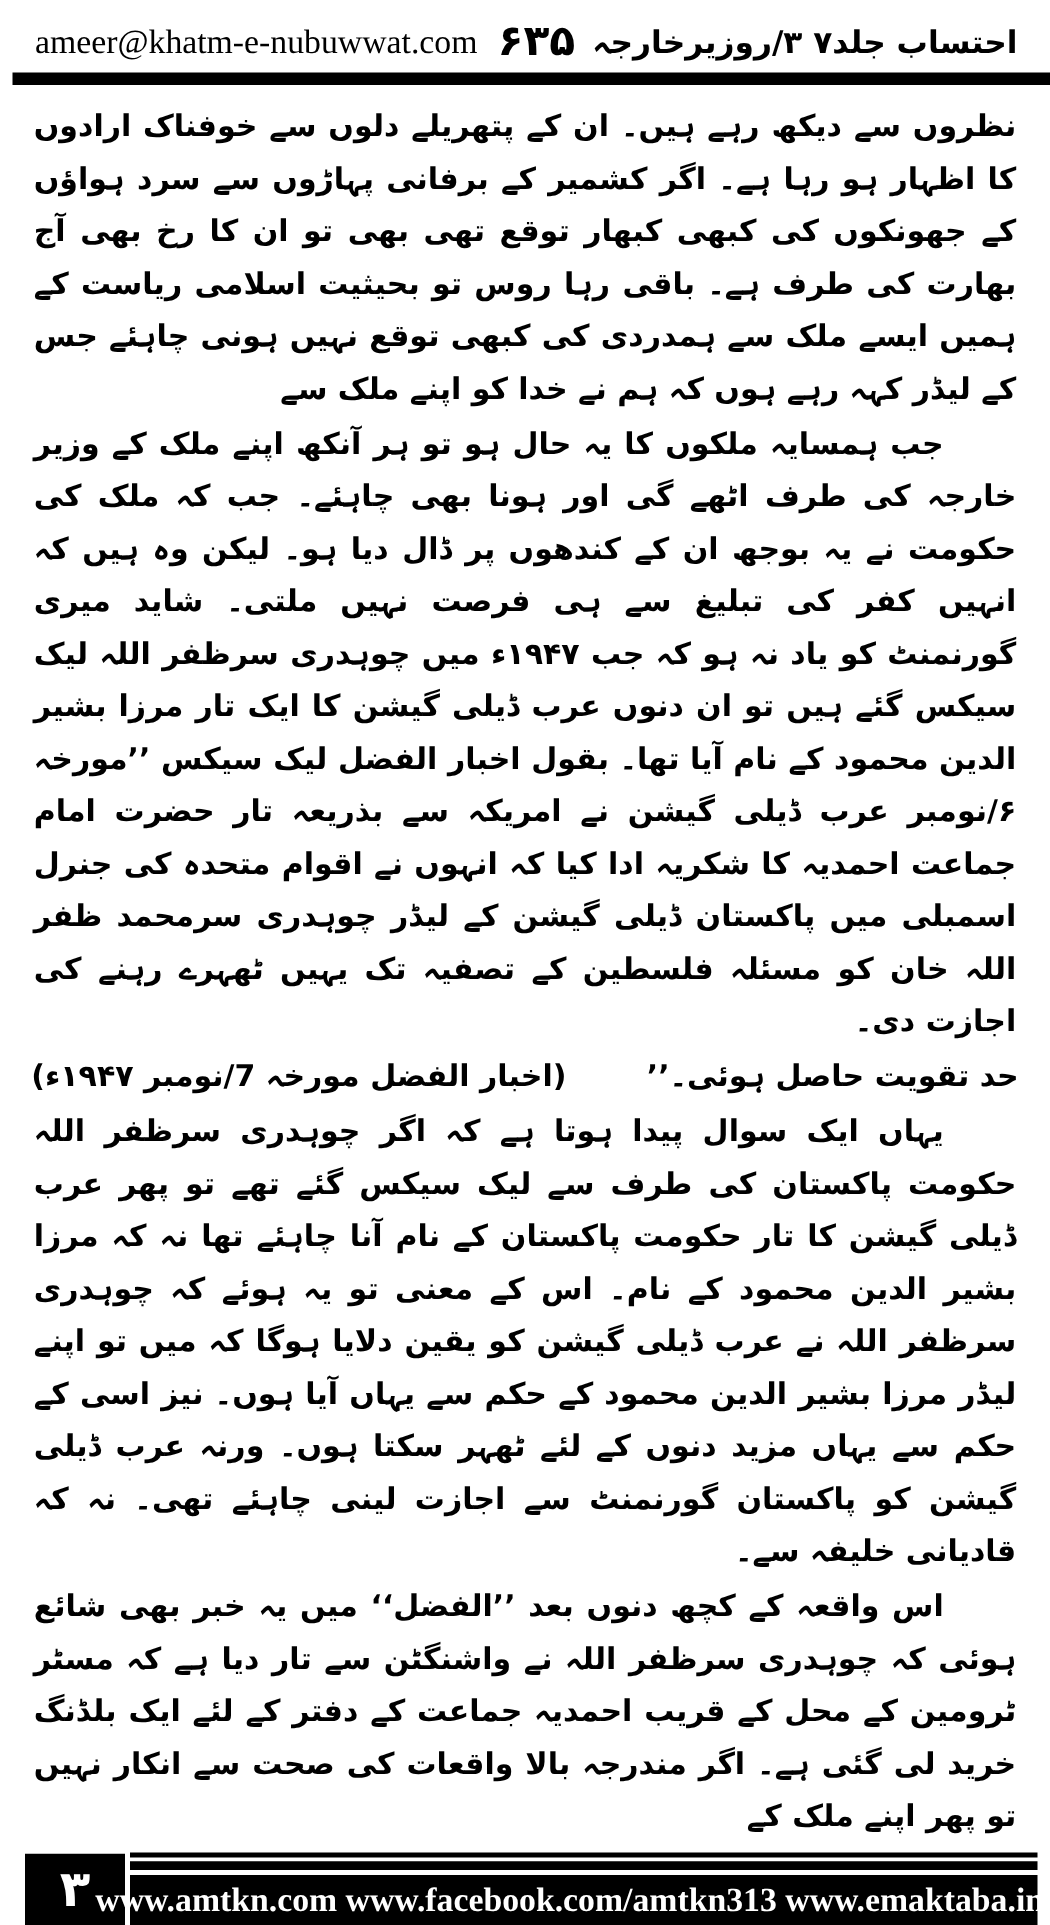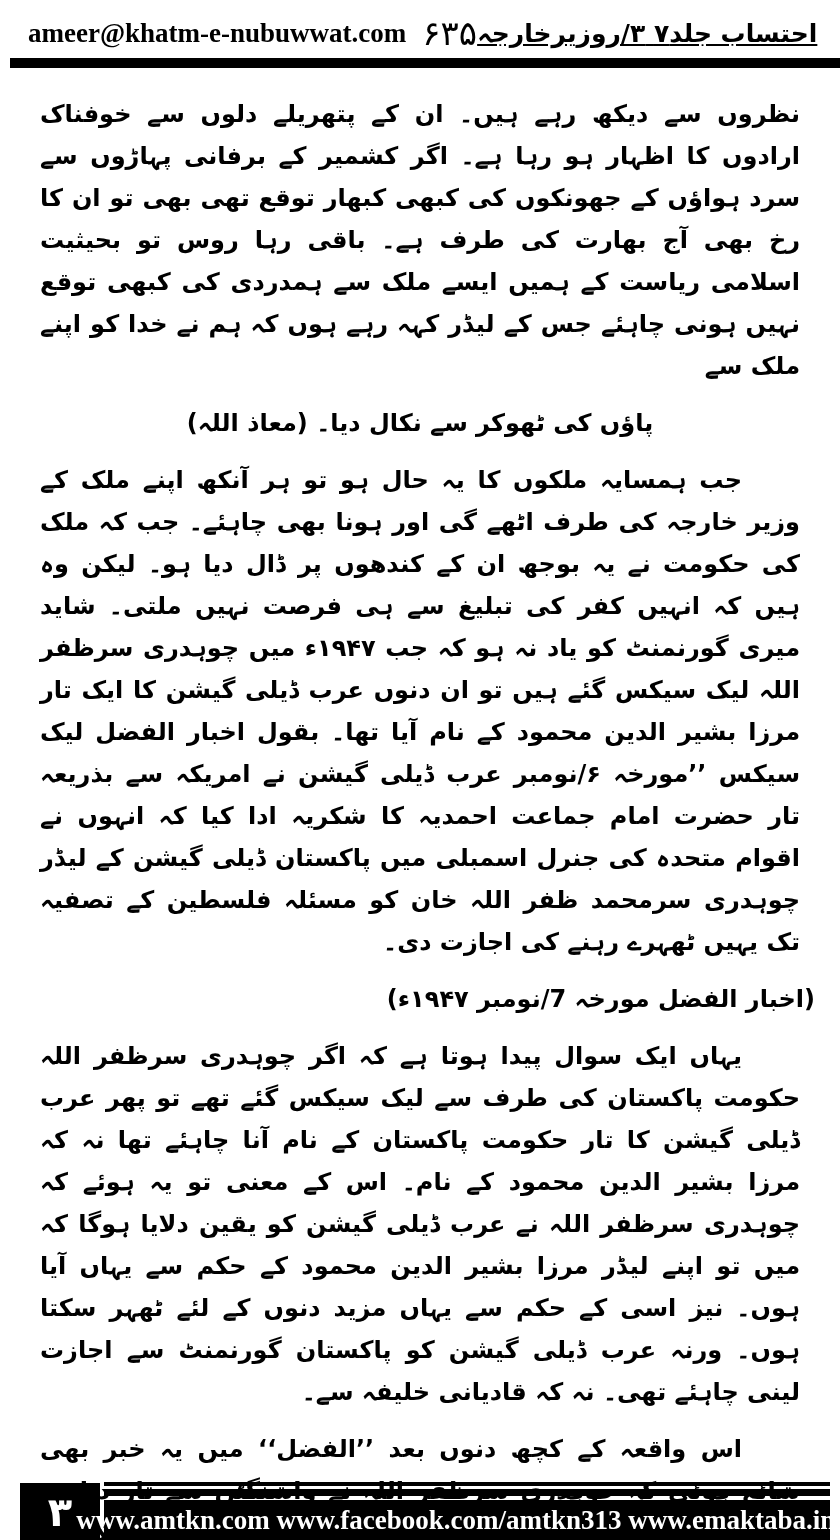--- a/index.html
+++ b/index.html
@@ -13,57 +13,56 @@
   }
 
   
   .header {
     display:flex;
     align-items:center;
     padding:16px 26px 0 28px;
   }
   .email {
     font-family:"Liberation Serif", serif;
-    font-weight:bold;
+    font-weight:normal;
     font-size:27px;
     white-space:nowrap;
   }
   .pagenum {
     font-family:"DejaVu Sans", sans-serif;
-    font-weight:normal;
+    font-weight:bold;
     font-size:34px;
     line-height:1;
     margin-left:16px;
   }
   .spacer { flex:1; }
   .title {
     direction:rtl;
     font-family:"DejaVu Sans", sans-serif;
     font-weight:bold;
     font-size:25px;
     white-space:nowrap;
-    text-decoration:underline;
   }
   .rule {
     height:10px;
     background:#000;
     margin:8px 0 0 10px; 
   }
 
   
   .body {
     direction:rtl;
     text-align:justify;
     font-family:"DejaVu Sans", sans-serif;
     font-weight:bold;
     font-size:24px;
     line-height:42px;
     padding:10px 25px 0 25px;
   }
-  .para { margin:15px; text-indent:58px; }
+  .para { margin:2px; text-indent:58px; }
   .no-indent { text-indent:0; }
   .center { text-align:center; text-indent:0; }
   .split-line {
     display:flex;
     justify-content:space-between;
     align-items:baseline;
   }
 
   
   .footer {
@@ -108,23 +107,23 @@
     <span class="email">ameer@khatm-e-nubuwwat.com</span>
     <span class="pagenum">۶۳۵</span>
     <span class="spacer"></span>
     <span class="title">احتساب جلد۷ ۳/روزیرخارجہ</span>
   </div>
 
   <div class="rule"></div>
 
   <div class="body">
     <p class="para no-indent">نظروں سے دیکھ رہے ہیں۔ ان کے پتھریلے دلوں سے خوفناک ارادوں کا اظہار ہو رہا ہے۔ اگر کشمیر کے برفانی پہاڑوں سے سرد ہواؤں کے جھونکوں کی کبھی کبھار توقع تھی بھی تو ان کا رخ بھی آج بھارت کی طرف ہے۔ باقی رہا روس تو بحیثیت اسلامی ریاست کے ہمیں ایسے ملک سے ہمدردی کی کبھی توقع نہیں ہونی چاہئے جس کے لیڈر کہہ رہے ہوں کہ ہم نے خدا کو اپنے ملک سے</p>
-    <p class="para center">پاؤں کی ٹھوکر سے نکال دیا۔ (معاذ اللہ)</p>
     <p class="para">جب ہمسایہ ملکوں کا یہ حال ہو تو ہر آنکھ اپنے ملک کے وزیر خارجہ کی طرف اٹھے گی اور ہونا بھی چاہئے۔ جب کہ ملک کی حکومت نے یہ بوجھ ان کے کندھوں پر ڈال دیا ہو۔ لیکن وہ ہیں کہ انہیں کفر کی تبلیغ سے ہی فرصت نہیں ملتی۔ شاید میری گورنمنٹ کو یاد نہ ہو کہ جب ۱۹۴۷ء میں چوہدری سرظفر اللہ لیک سیکس گئے ہیں تو ان دنوں عرب ڈیلی گیشن کا ایک تار مرزا بشیر الدین محمود کے نام آیا تھا۔ بقول اخبار الفضل لیک سیکس ’’مورخہ ۶/نومبر عرب ڈیلی گیشن نے امریکہ سے بذریعہ تار حضرت امام جماعت احمدیہ کا شکریہ ادا کیا کہ انہوں نے اقوام متحدہ کی جنرل اسمبلی میں پاکستان ڈیلی گیشن کے لیڈر چوہدری سرمحمد ظفر اللہ خان کو مسئلہ فلسطین کے تصفیہ تک یہیں ٹھہرے رہنے کی اجازت دی۔</p>
     <div class="split-line">
+      <span>حد تقویت حاصل ہوئی۔’’</span>
       <span>(اخبار الفضل مورخہ 7/نومبر ۱۹۴۷ء)</span>
     </div>
     <p class="para">یہاں ایک سوال پیدا ہوتا ہے کہ اگر چوہدری سرظفر اللہ حکومت پاکستان کی طرف سے لیک سیکس گئے تھے تو پھر عرب ڈیلی گیشن کا تار حکومت پاکستان کے نام آنا چاہئے تھا نہ کہ مرزا بشیر الدین محمود کے نام۔ اس کے معنی تو یہ ہوئے کہ چوہدری سرظفر اللہ نے عرب ڈیلی گیشن کو یقین دلایا ہوگا کہ میں تو اپنے لیڈر مرزا بشیر الدین محمود کے حکم سے یہاں آیا ہوں۔ نیز اسی کے حکم سے یہاں مزید دنوں کے لئے ٹھہر سکتا ہوں۔ ورنہ عرب ڈیلی گیشن کو پاکستان گورنمنٹ سے اجازت لینی چاہئے تھی۔ نہ کہ قادیانی خلیفہ سے۔</p>
     <p class="para">اس واقعہ کے کچھ دنوں بعد ’’الفضل‘‘ میں یہ خبر بھی شائع ہوئی کہ چوہدری سرظفر اللہ نے واشنگٹن سے تار دیا ہے کہ مسٹر ٹرومین کے محل کے قریب احمدیہ جماعت کے دفتر کے لئے ایک بلڈنگ خرید لی گئی ہے۔ اگر مندرجہ بالا واقعات کی صحت سے انکار نہیں تو پھر اپنے ملک کے</p>
 
   </div>
 
   <div class="footer">
     <div class="footer-pagebox">
       <span>۳</span>

